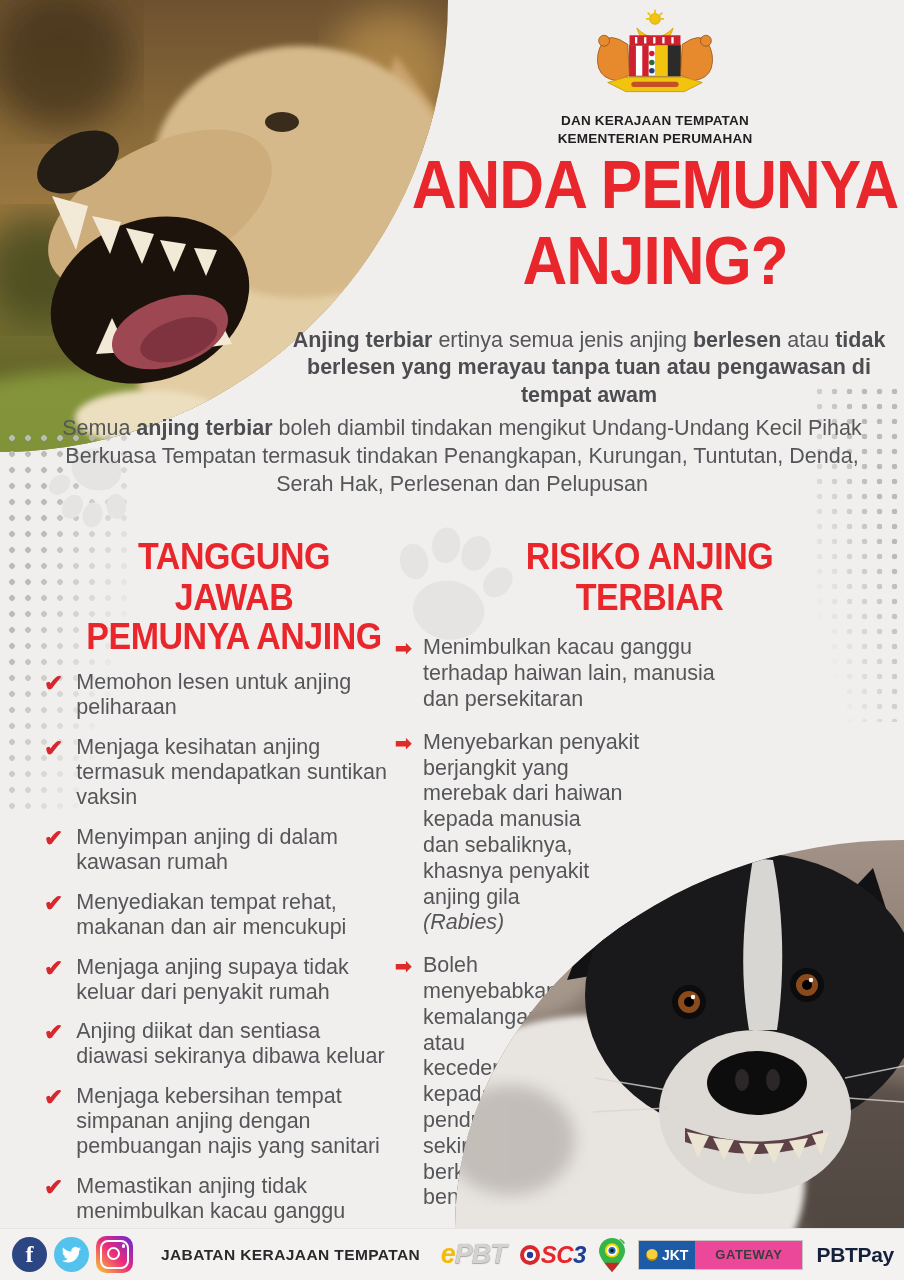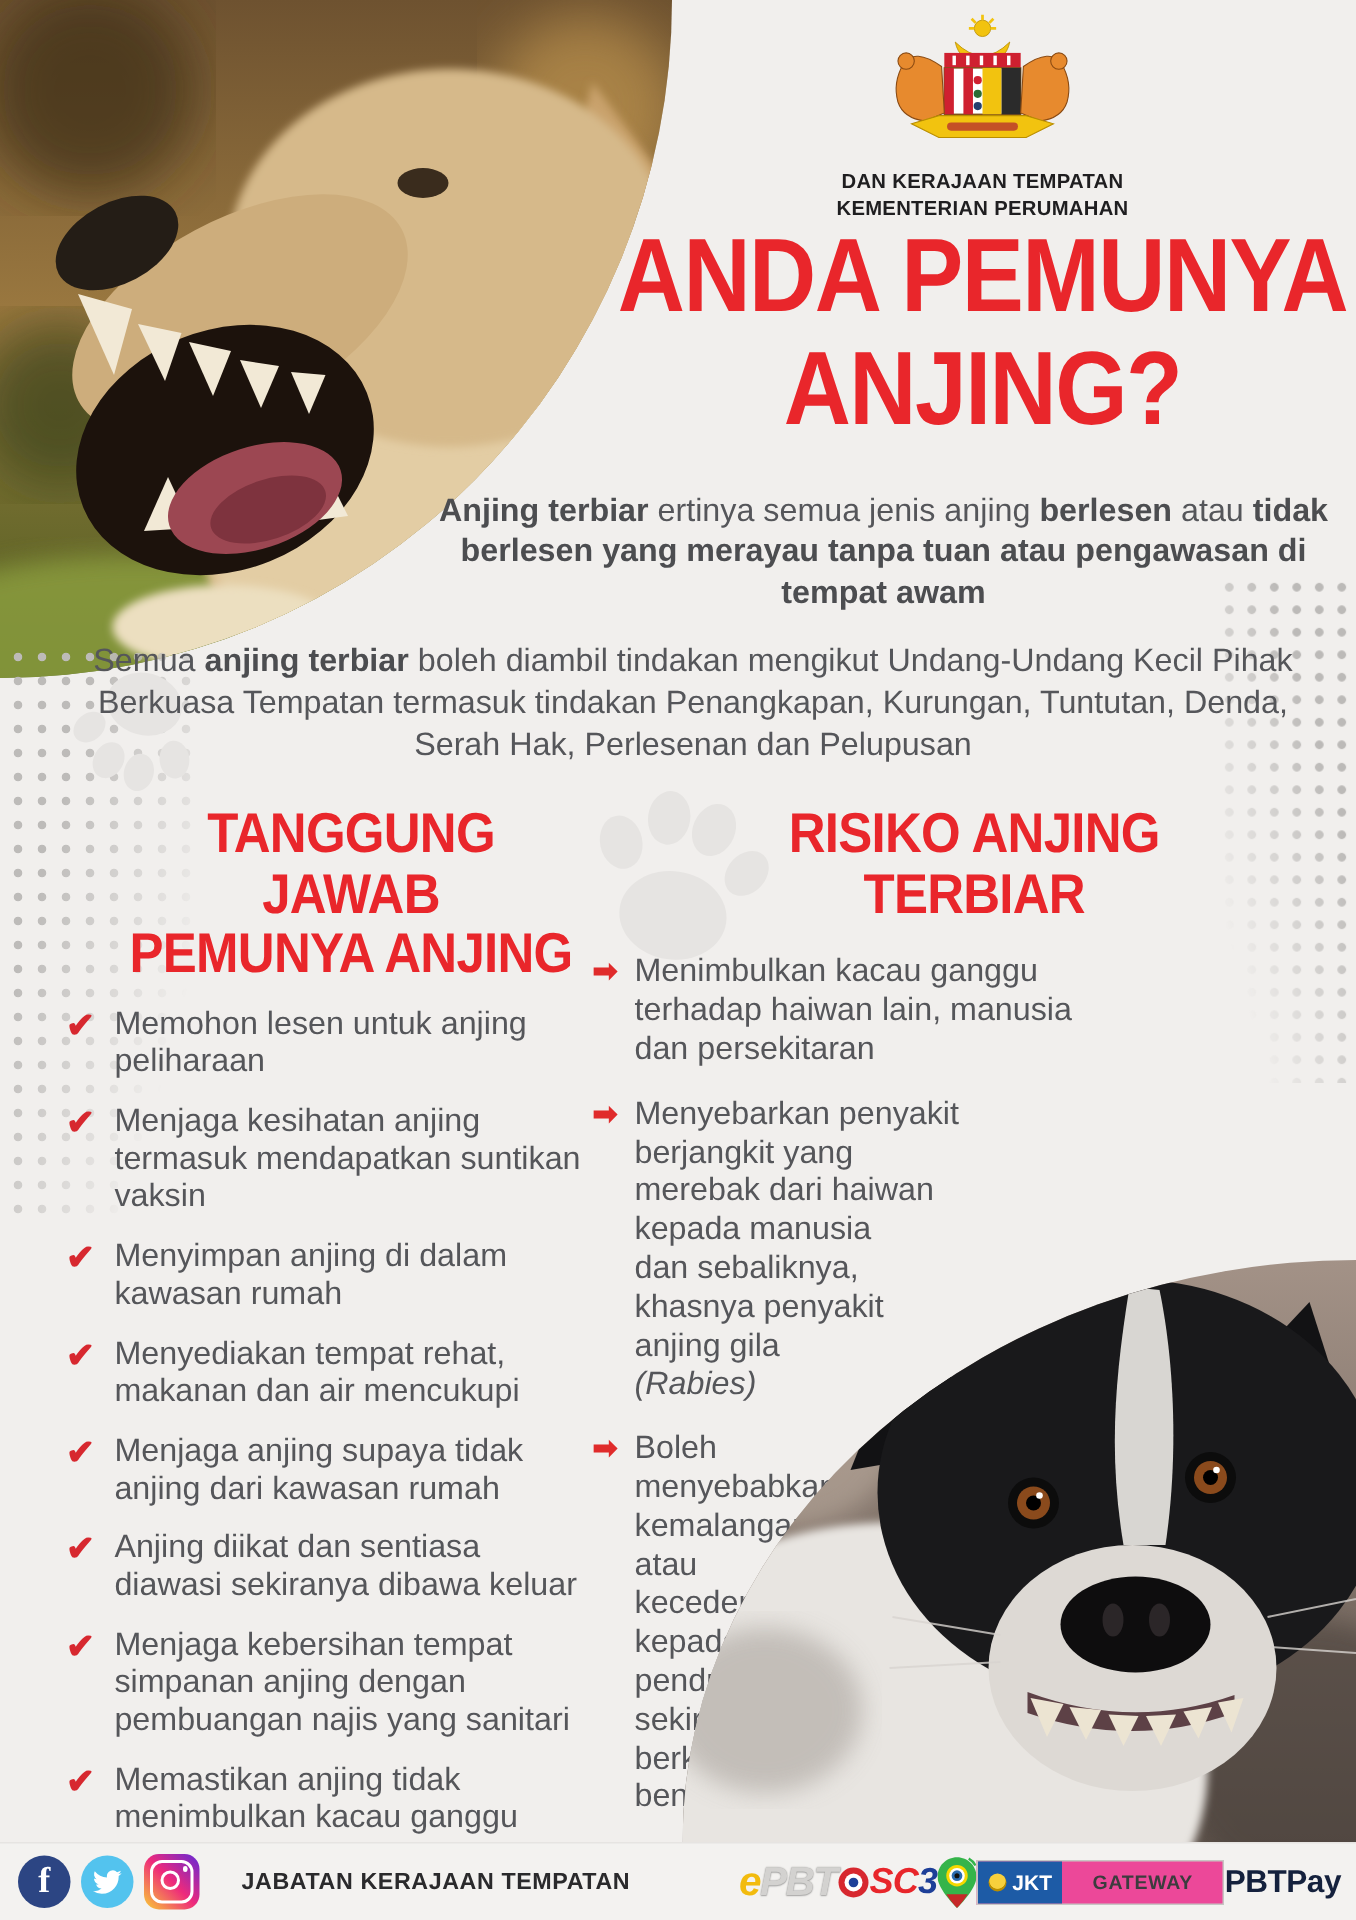--- a/index.html
+++ b/index.html
@@ -43,21 +43,21 @@
   .ministry-name{font-weight:bold;color:#1f1e20;font-size:13.5px;line-height:1.3;letter-spacing:.2px;}
   
   .main-title{
     position:absolute;top:148px;left:406px;width:498px;text-align:center;
     color:#e9262b;font-weight:900;font-size:62px;line-height:1.08;letter-spacing:-1px;
     transform:scaleY(1.12);transform-origin:top center;
   }
   
   .intro-1{position:absolute;top:305px;left:288px;width:602px;text-align:center;
     font-size:21.5px;line-height:1.3;color:#55565a;}
-  .intro-2{position:absolute;top:404px;left:62px;width:800px;text-align:center;
+  .intro-2{position:absolute;top:392px;left:62px;width:800px;text-align:center;
     font-size:21.5px;line-height:1.32;color:#55565a;}
   .b{font-weight:bold;color:#4c4d50;}
   
   .col-left{position:absolute;top:536px;left:30px;width:362px;}
   .col-right{position:absolute;top:536px;left:395px;width:509px;height:696px;}
   .col-heading{
     color:#e9262b;font-weight:900;font-size:34px;line-height:1.08;letter-spacing:-.5px;
     text-align:center;transform:scaleY(1.1);transform-origin:top center;
   }
   .col-left .col-heading{margin-left:46px;width:316px;}
@@ -83,21 +83,21 @@
   .ic-circle{width:35px;height:35px;border-radius:50%;display:flex;align-items:center;justify-content:center;}
   .ic-fb{background:#2c4583;color:#fff;font-weight:bold;font-size:24px;font-family:"Liberation Serif",serif;}
   .ic-tw{background:#53c3ee;}
   .ic-ig{width:37px;height:37px;border-radius:10px;
     background:linear-gradient(45deg,#f9ce34 0%,#ee2a7b 50%,#6228d7 100%);
     display:flex;align-items:center;justify-content:center;}
   .ig-frame{width:25px;height:25px;border:2.5px solid #fff;border-radius:8px;position:relative;}
   .ig-lens{position:absolute;left:5px;top:5px;width:9px;height:9px;border:2.5px solid #fff;border-radius:50%;}
   .ig-dot{position:absolute;right:2px;top:2px;width:3.5px;height:3.5px;background:#fff;border-radius:50%;}
   .dept{font-weight:bold;color:#2a2a2c;font-size:15.5px;letter-spacing:.4px;margin-left:28px;}
-  .footer-logos{margin-left:auto;display:flex;align-items:center;}
+  .footer-logos{margin-left:auto;display:flex;align-items:center;gap:13px;}
   .epbt{font-style:italic;font-weight:900;font-size:27px;letter-spacing:-1px;}
   .epbt .e{color:#f2bb0e;}
   .epbt .rest{color:#d3d2d0;text-shadow:0 0 1px #9a9996, 0 1px 1px #aaa;}
   .osc{display:flex;align-items:center;font-style:italic;font-weight:900;font-size:24px;letter-spacing:-.5px;}
   .osc .sc{color:#e8262b;}
   .osc .three{color:#1d3f98;}
   .jkt-box{display:flex;align-items:stretch;height:28px;border:1px solid #c7c5c3;background:#ec4899;}
   .jkt-blue{background:#1d5ba6;color:#fff;font-weight:900;font-size:14px;display:flex;align-items:center;gap:4px;padding:0 7px;}
   .jkt-crest{width:12px;height:12px;border-radius:50%;background:radial-gradient(circle at 50% 40%,#f7d03c 0 55%,#b98e00 60% 100%);}
   .gateway{color:#3c3c3e;font-weight:900;font-size:13px;letter-spacing:.5px;display:flex;align-items:center;padding:0 20px;}
@@ -251,21 +251,21 @@
     <div class="check-item">
         <span class="bullet">✔</span>
         <span>Menyimpan anjing di dalam kawasan rumah</span>
       </div>
     <div class="check-item">
         <span class="bullet">✔</span>
         <span>Menyediakan tempat rehat, makanan dan air mencukupi</span>
       </div>
     <div class="check-item">
         <span class="bullet">✔</span>
-        <span>Menjaga anjing supaya tidak anjing dari kawasan rumah</span>
+        <span>Menjaga anjing supaya tidak keluar dari penyakit rumah</span>
       </div>
     <div class="check-item">
         <span class="bullet">✔</span>
         <span>Anjing diikat dan sentiasa diawasi sekiranya dibawa keluar</span>
       </div>
     <div class="check-item">
         <span class="bullet">✔</span>
         <span>Menjaga kebersihan tempat simpanan anjing dengan pembuangan najis yang sanitari</span>
       </div>
     <div class="check-item">

